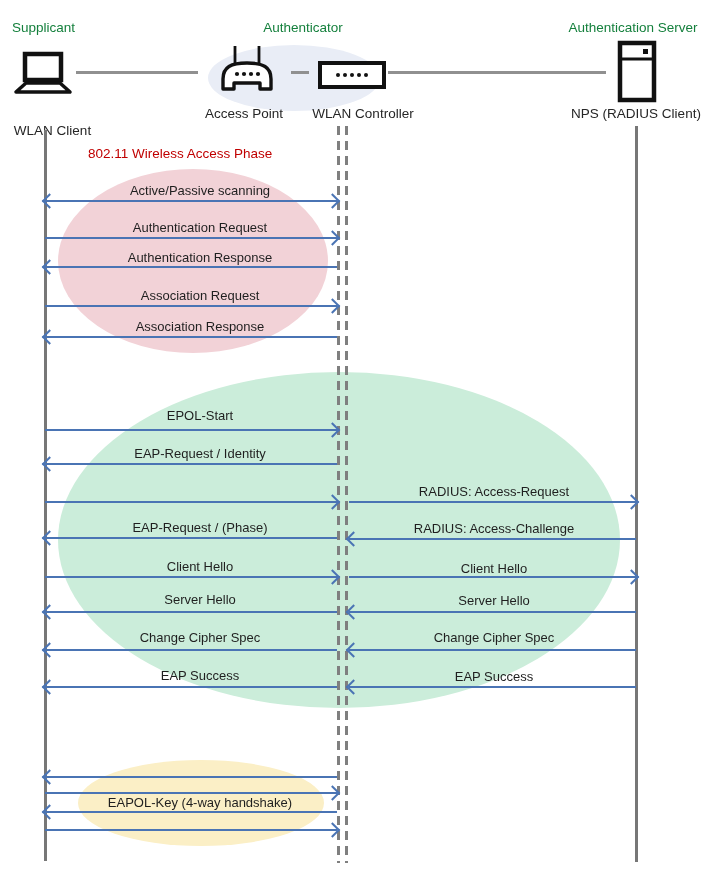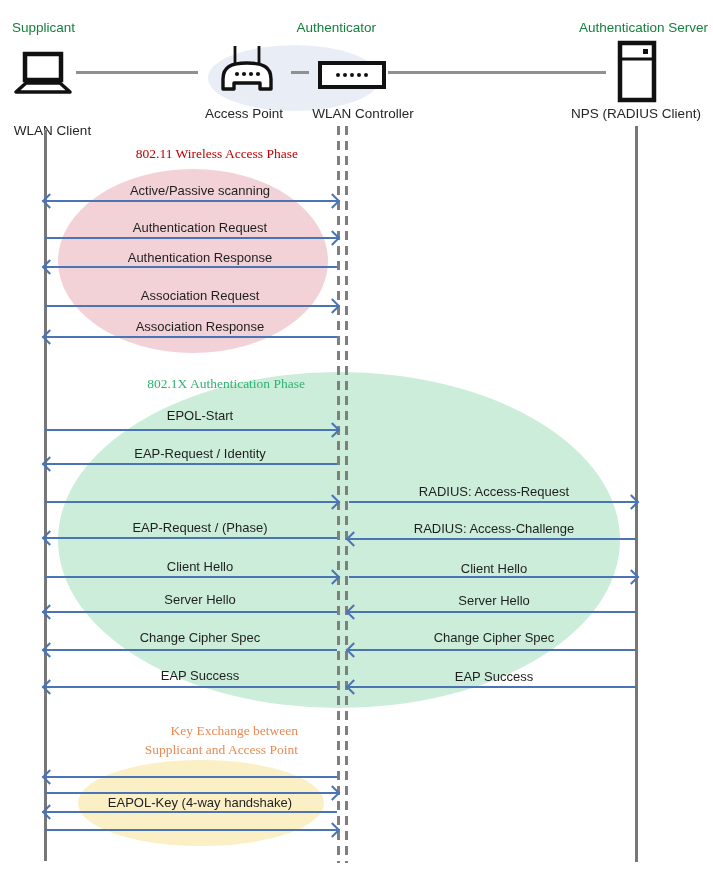--- a/index.html
+++ b/index.html
@@ -18,21 +18,21 @@
   .lifeline.dashed { background:repeating-linear-gradient(to bottom, #7F7F7F 0px, #7F7F7F 9px, transparent 9px, transparent 15px); }
 
   
   .connector { position:absolute; height:3px; background:#909090; }
 
   
   .role-label { position:absolute; font-size:13.5px; color:#15803d; white-space:nowrap; }
   .node-label { position:absolute; top:106px; font-size:13.5px; text-align:center; white-space:nowrap; }
 
   
-  .phase-title { position:absolute; font-size:13.5px; text-align:right; white-space:nowrap;font-family:Liberation Serif, serif; }
+  .phase-title { position:absolute; font-size:13.5px; text-align:left; white-space:nowrap; }
   .phase-title.p1 { left:88px; top:146px; width:210px; color:#C00000; }
   .phase-title.p2 { left:95px; top:376px; width:210px; color:#2FB374; }
   .phase-title.p3 { left:88px; top:722px; width:210px; color:#E98A55; line-height:18.5px; }
 
   
   .mlabel { position:absolute; font-size:13px; text-align:center; white-space:nowrap; color:#1f1f1f; }
   .mlabel.sec-left  { left:54px;  width:292px; }
   .mlabel.sec-right { left:349px; width:290px; }
 
   
@@ -59,22 +59,22 @@
 <body>
 
 <div id="stage">
 
   <div class="ellipse header"></div>
   <div class="ellipse pink"></div>
   <div class="ellipse green"></div>
   <div class="ellipse yellow"></div>
 
   <div class="role-label" style="left:12px; top:20px;">Supplicant</div>
-  <div class="role-label" style="left:230px; top:20px; width:146px; text-align:right;">Authenticator</div>
-  <div class="role-label" style="left:558px; top:20px; width:150px; text-align:right;">Authentication Server</div>
+  <div class="role-label" style="left:230px; top:20px; width:146px; text-align:center;">Authenticator</div>
+  <div class="role-label" style="left:558px; top:20px; width:150px; text-align:center;">Authentication Server</div>
 
   <div class="connector" style="left:76px;  top:71px; width:122px;"></div>
   <div class="connector" style="left:291px; top:71px; width:18px;"></div>
   <div class="connector" style="left:388px; top:71px; width:218px;"></div>
 
   <div class="icon" style="left:12px; top:51px;">
     <svg width="64" height="45" viewBox="0 0 64 45">
       <rect x="13" y="3" width="36" height="26" fill="#fff" stroke="#111" stroke-width="4.5"></rect>
       <path d="M4 41 L14 32 L48 32 L58 41 Z" fill="#fff" stroke="#111" stroke-width="3.5" stroke-linejoin="round"></path>
     </svg>
@@ -112,25 +112,20 @@
   <div class="node-label" style="left:200px; width:88px;">Access Point</div>
   <div class="node-label" style="left:308px; width:110px;">WLAN Controller</div>
   <div class="node-label" style="left:562px; width:148px;">NPS (RADIUS Client)</div>
 
   <div class="lifeline" style="left:44px; top:130px; height:731px;"></div>
   <div class="lifeline dashed" style="left:337px; top:126px; height:737px;"></div>
   <div class="lifeline dashed" style="left:345px; top:126px; height:737px;"></div>
   <div class="lifeline" style="left:635px; top:126px; height:736px;"></div>
 
   <div class="phase-title p1">802.11 Wireless Access Phase</div>
-  <div class="phase-title p2">802.1X Authentication Phase</div>
-  <div class="phase-title p3">
-    <span>Key Exchange between</span><br>
-    <span>Supplicant and Access Point</span>
-  </div>
 
   <div class="mlabel sec-left" style="top:183px;">Active/Passive scanning</div>
   <div class="msg-arrow sec-left dir-both" style="top:200px;"></div>
 
   <div class="mlabel sec-left" style="top:220px;">Authentication Request</div>
   <div class="msg-arrow sec-left dir-right" style="top:237px;"></div>
 
   <div class="mlabel sec-left" style="top:250px;">Authentication Response</div>
   <div class="msg-arrow sec-left dir-left" style="top:266px;"></div>
 

